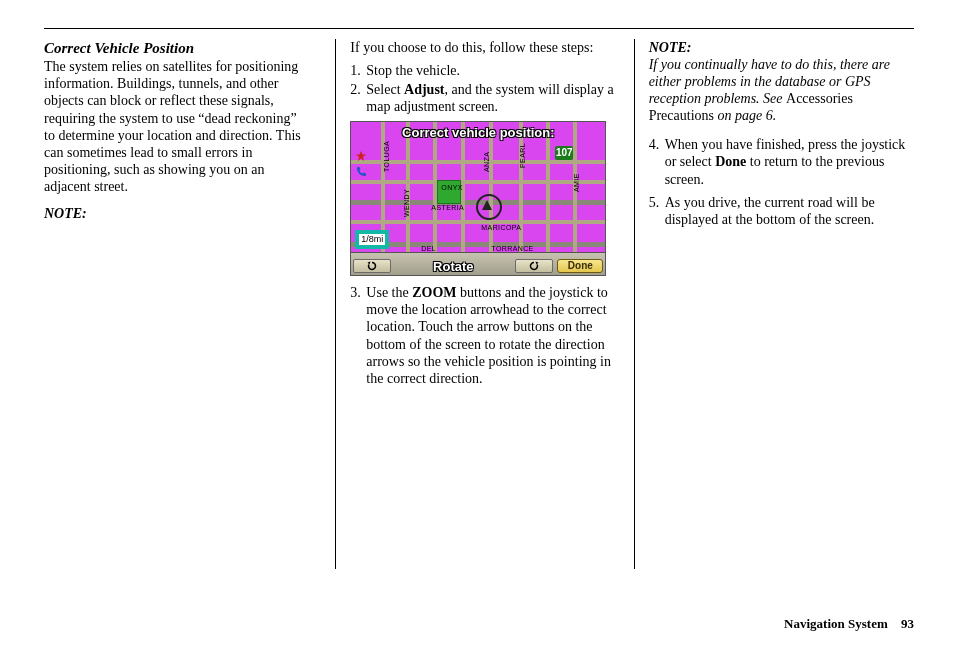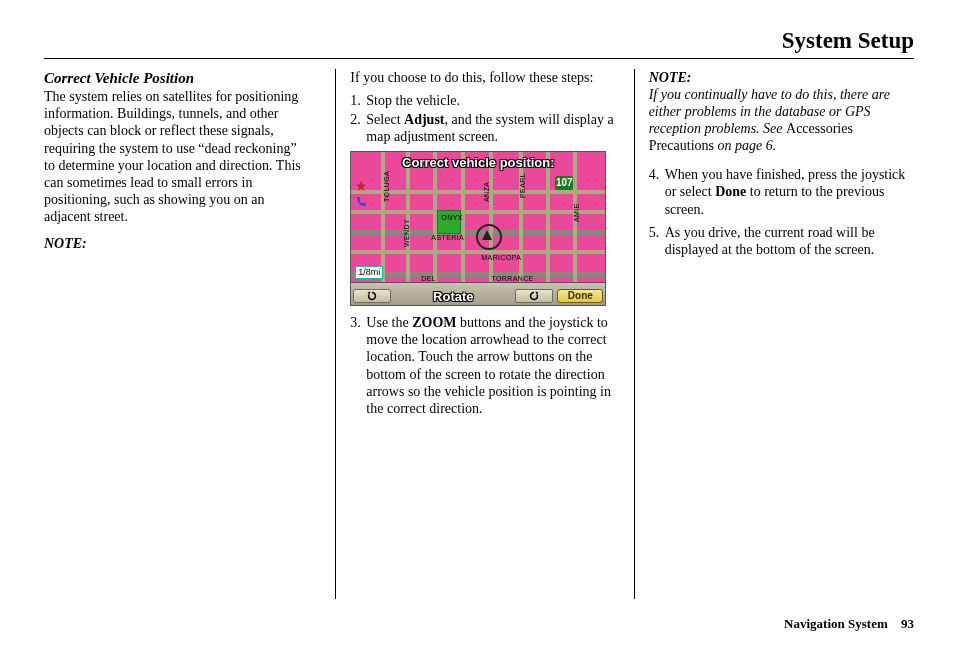--- a/index.html
+++ b/index.html
@@ -73,21 +73,21 @@
   .step .txt {
     flex: 1;
   }
 
   
   .map {
     width: 256px;
     height: 155px;
     margin: 6px 0 8px 0;
     position: relative;
-    background: #ec4899;
+    background: #d946ef;
     border: 1px solid #555;
     box-sizing: border-box;
     overflow: hidden;
     font-family: Arial, sans-serif;
   }
   .map .grid {
     position: absolute;
     inset: 0;
   }
   .map .road-h, .map .road-v {
@@ -112,21 +112,21 @@
     position: absolute;
     background: #2fa82f;
     border: 1px solid #1c771c;
   }
   .map .scale {
     position: absolute;
     left: 4px; bottom: 26px;
     background: #fff;
     font-size: 9px;
     padding: 0 2px;
-    border: 1px solid #14b8a6;
+    border: 4px solid #14b8a6;
   }
   .map .shield {
     position: absolute;
     top: 24px; right: 32px;
     width: 18px; height: 14px;
     background: #1b7a1b;
     color: #fff;
     font-size: 10px;
     font-weight: bold;
     text-align: center;
@@ -217,21 +217,20 @@
     bottom: 20px;
     font-size: 13px;
   }
   .footer .label { font-weight: bold; }
   .footer .pagenum { font-weight: bold; margin-left: 10px; }
 </style>
 </head>
 <body>
 
 <div class="page">
-  <div class="page-title">System Setup</div>
   <hr class="rule">
 
   <div class="columns">
 
     <div class="col col1">
       <div class="section-head">Correct Vehicle Position</div>
       <p>The system relies on satellites for positioning information. Buildings, tunnels, and other objects can block or reflect these signals, requiring the system to use “dead reckoning” to determine your location and direction. This can sometimes lead to small errors in positioning, such as showing you on an adjacent street.</p>
       <div class="note-head">NOTE:</div>
     </div>
 

